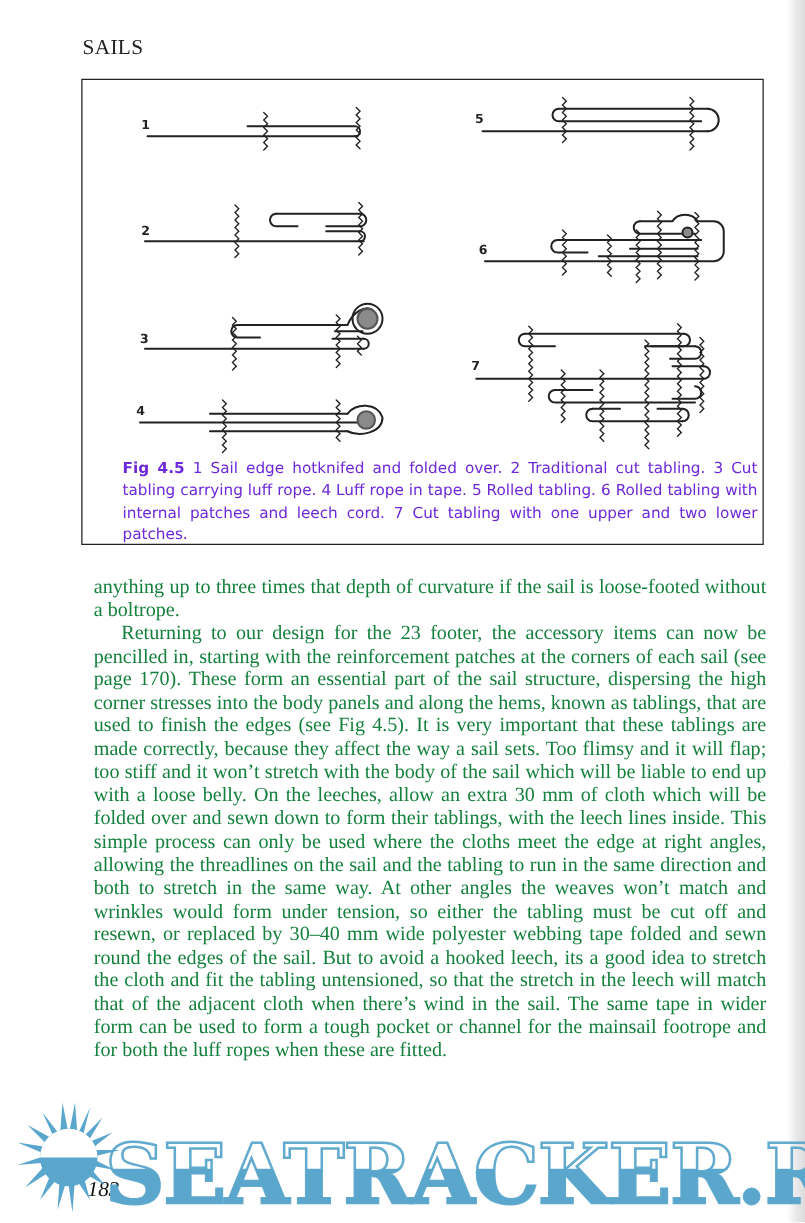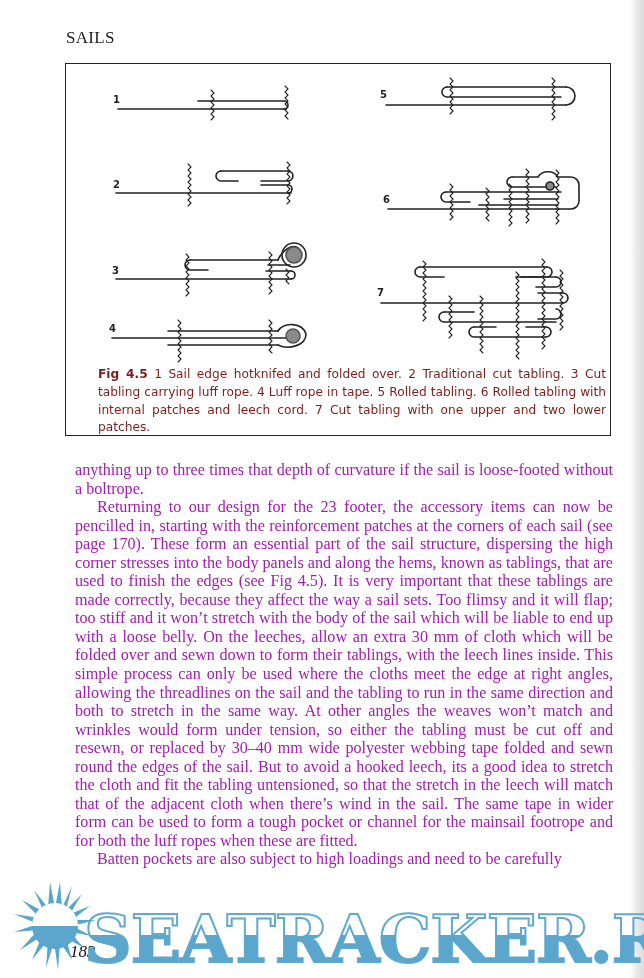--- a/index.html
+++ b/index.html
@@ -18,27 +18,27 @@
     font-size:17px; letter-spacing:0.3px; color:#222;
   }
   .figure-box {
     position:absolute; left:65px; top:63px; width:546px; height:373px;
     border:1.5px solid #222; box-sizing:border-box; background:#fff;
   }
   .figure-box svg { position:absolute; left:0; top:0; }
   .caption {
     position:absolute; left:32px; top:302px; width:508px;
     font-family:"DejaVu Sans","Liberation Sans",sans-serif;
-    font-size:12.2px; line-height:17.8px; color:#7f1d1d;
+    font-size:12.2px; line-height:17.8px; color:#6d28d9;
     text-align:justify;
   }
   .caption b { font-weight:bold; }
   .body-text {
     position:absolute; left:75px; top:461px; width:538px;
-    font-size:16.1px; line-height:18.55px; color:#a21caf;
+    font-size:16.1px; line-height:18.55px; color:#15803d;
     text-align:justify;
   }
   .body-text p { margin:0; }
   .body-text p.indent { text-indent:22px; }
   .body-text p.cont { text-indent:0; }
   .page-number {
     position:absolute; left:70px; top:942px;
     font-style:italic; font-size:17px; color:#111;
   }
   .watermark {
@@ -171,21 +171,20 @@
       <path d="M476 195 l3 3 l-3 3 l3 3 l-3 3 l3 3 l-3 3 l3 3 l-3 3 l3 3 l-3 3 l3 3 l-3 3 l3 3 l-3 3 l3 3 l-3 3 l3 3 l-3 3 l3 3 l-3 3 l3 3 l-3 3 l3 3 l-3 3 l3 3 l-3 3 l3 3 l-3 3 l3 3 l-3 3" stroke-width="1.1"></path>
       <path d="M494 206 l3 3 l-3 3 l3 3 l-3 3 l3 3 l-3 3 l3 3 l-3 3 l3 3 l-3 3 l3 3 l-3 3 l3 3 l-3 3 l3 3 l-3 3 l3 3 l-3 3 l3 3 l-3 3" stroke-width="1.1"></path>
     </g>
   </svg>
   <div class="caption"><b>Fig 4.5</b><span> 1 Sail edge hotknifed and folded over.  2 Traditional cut tabling.  3 Cut tabling carrying luff rope.  4 Luff rope in tape.  5 Rolled tabling.  6 Rolled tabling with internal patches and leech cord.  7 Cut tabling with one upper and two lower patches.</span></div>
 </div>
 
 <div class="body-text">
   <p class="cont">anything up to three times that depth of curvature if the sail is loose-footed without a boltrope.</p>
   <p class="indent">Returning to our design for the 23 footer, the accessory items can now be pencilled in, starting with the reinforcement patches at the corners of each sail (see page 170). These form an essential part of the sail structure, dispersing the high corner stresses into the body panels and along the hems, known as tablings, that are used to finish the edges (see Fig 4.5). It is very important that these tablings are made correctly, because they affect the way a sail sets. Too flimsy and it will flap; too stiff and it won’t stretch with the body of the sail which will be liable to end up with a loose belly. On the leeches, allow an extra 30 mm of cloth which will be folded over and sewn down to form their tablings, with the leech lines inside. This simple process can only be used where the cloths meet the edge at right angles, allowing the threadlines on the sail and the tabling to run in the same direction and both to stretch in the same way. At other angles the weaves won’t match and wrinkles would form under tension, so either the tabling must be cut off and resewn, or replaced by 30–40 mm wide polyester webbing tape folded and sewn round the edges of the sail. But to avoid a hooked leech, its a good idea to stretch the cloth and fit the tabling untensioned, so that the stretch in the leech will match that of the adjacent cloth when there’s wind in the sail. The same tape in wider form can be used to form a tough pocket or channel for the mainsail footrope and for both the luff ropes when these are fitted.</p>
-  <p class="indent">Batten pockets are also subject to high loadings and need to be carefully</p>
 </div>
 
 <div class="page-number">183</div>
 
 <div class="watermark">
   <svg width="120" height="98" viewBox="0 0 120 98" style="position:absolute;left:0;top:0;">
     <g fill="#5aa6cc">
       <polygon points="50,2 55,28 60,2 62,28 72,6 66,30 82,14 70,34 90,26 72,40 96,40 72,46 92,56 70,52 84,68 66,58 72,80 60,62 58,90 54,62 46,88 48,60 32,80 42,56 20,70 38,50 14,52 38,44 14,34 40,38 22,20 44,32 34,10 48,28"></polygon>
       <circle cx="55" cy="46" r="23"></circle>
     </g>

